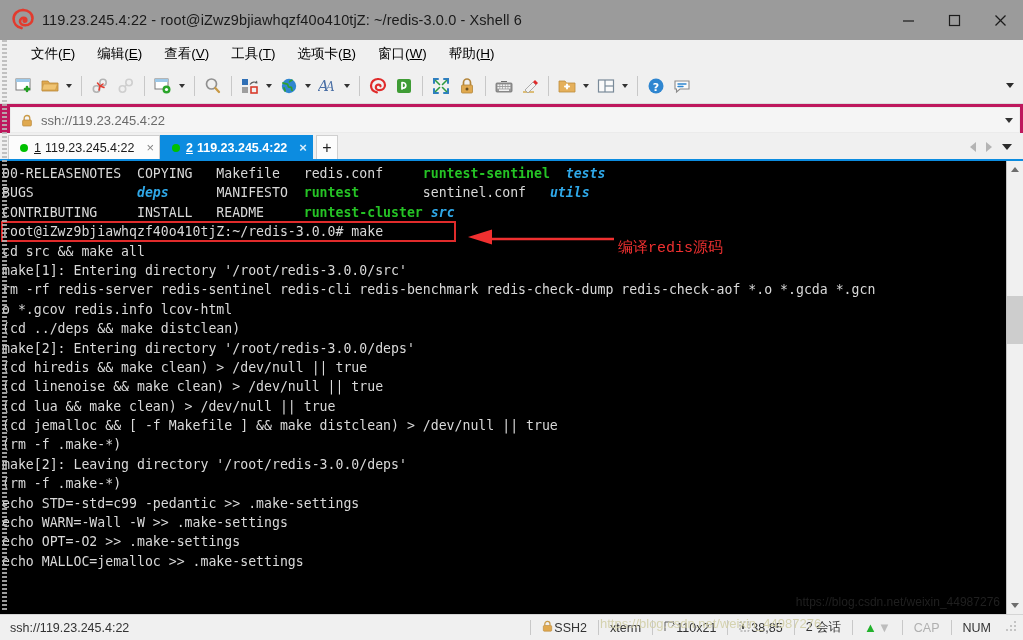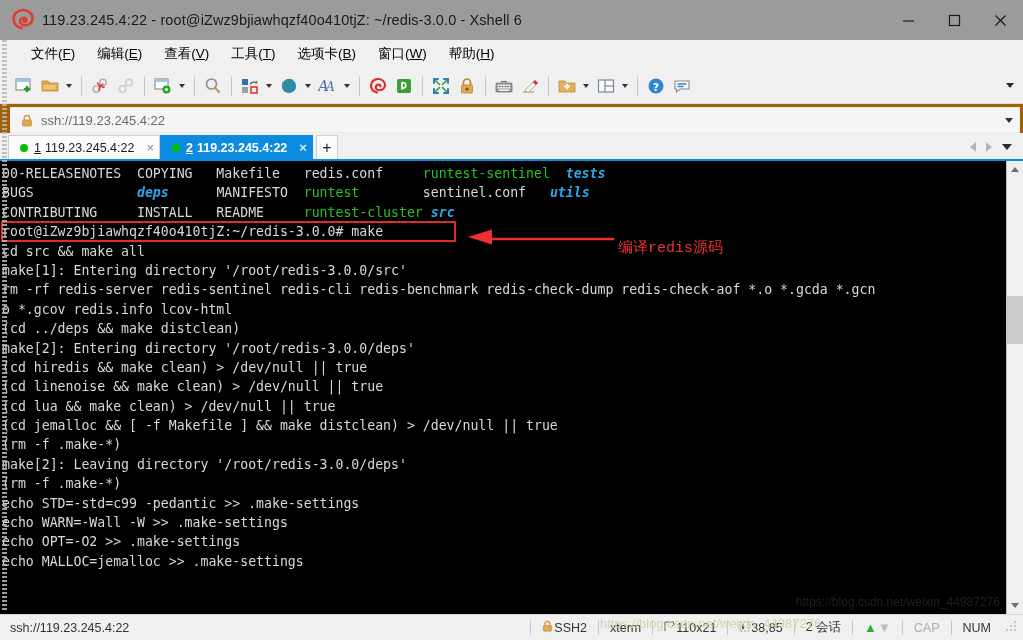--- a/index.html
+++ b/index.html
@@ -6,21 +6,21 @@
   html, body {
     width: 1023px; height: 640px;
     overflow: hidden;
     font-family: "Liberation Sans", sans-serif;
     background: #f0f0f0;
   }
   #app {
     width: 1023px; height: 640px;
     position: relative;
     display: flex; flex-direction: column;
-    background: #a16207;
+    background: #be185d;
   }
 
   
   .titlebar {
     height: 40px;
     background: #9b9b9b;
     display: flex; align-items: center;
     flex: 0 0 40px;
   }
   .titlebar .appicon {
@@ -205,21 +205,21 @@
     font-size: 13.2px;
     line-height: 19.4px;
     color: #e6e6e6;
     padding: 3px 0 0 2px;
     overflow: hidden;
     white-space: pre;
     position: relative;
   }
   .term .line { height: 19.4px; }
   .c-white { color: #d9d9d9; }
-  .c-green { color: #25c325; font-weight: normal; }
+  .c-green { color: #25c325; font-weight: bold; }
   .c-cyan  { color: #2fa8e8; font-weight: bold; font-style: italic; }
 
   
   .promptbox {
     position: absolute;
     left: 1px; top: 60px;
     width: 455px; height: 21px;
     border: 2px solid #e02b2b;
     pointer-events: none;
   }

